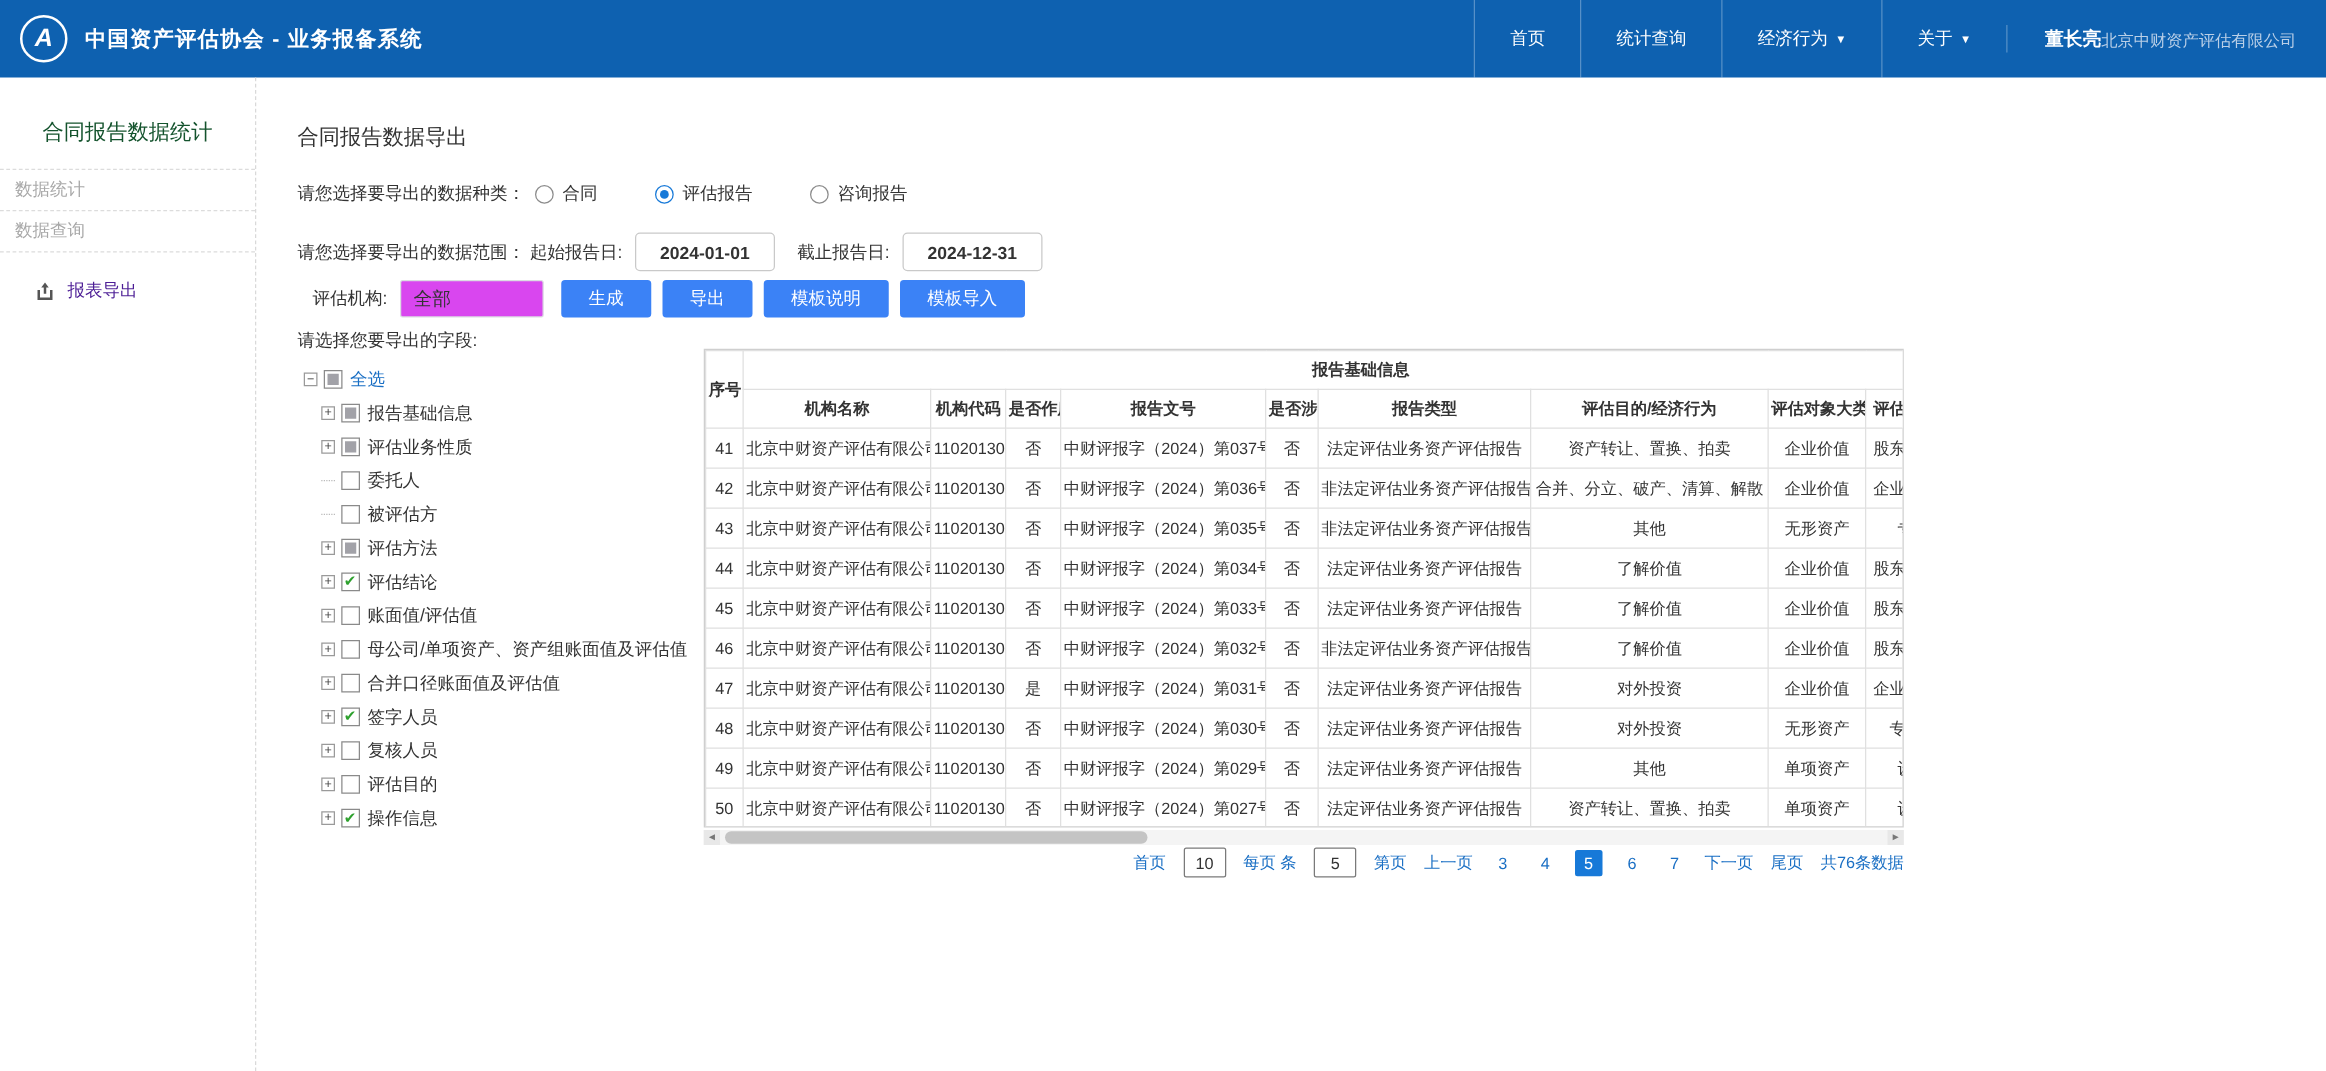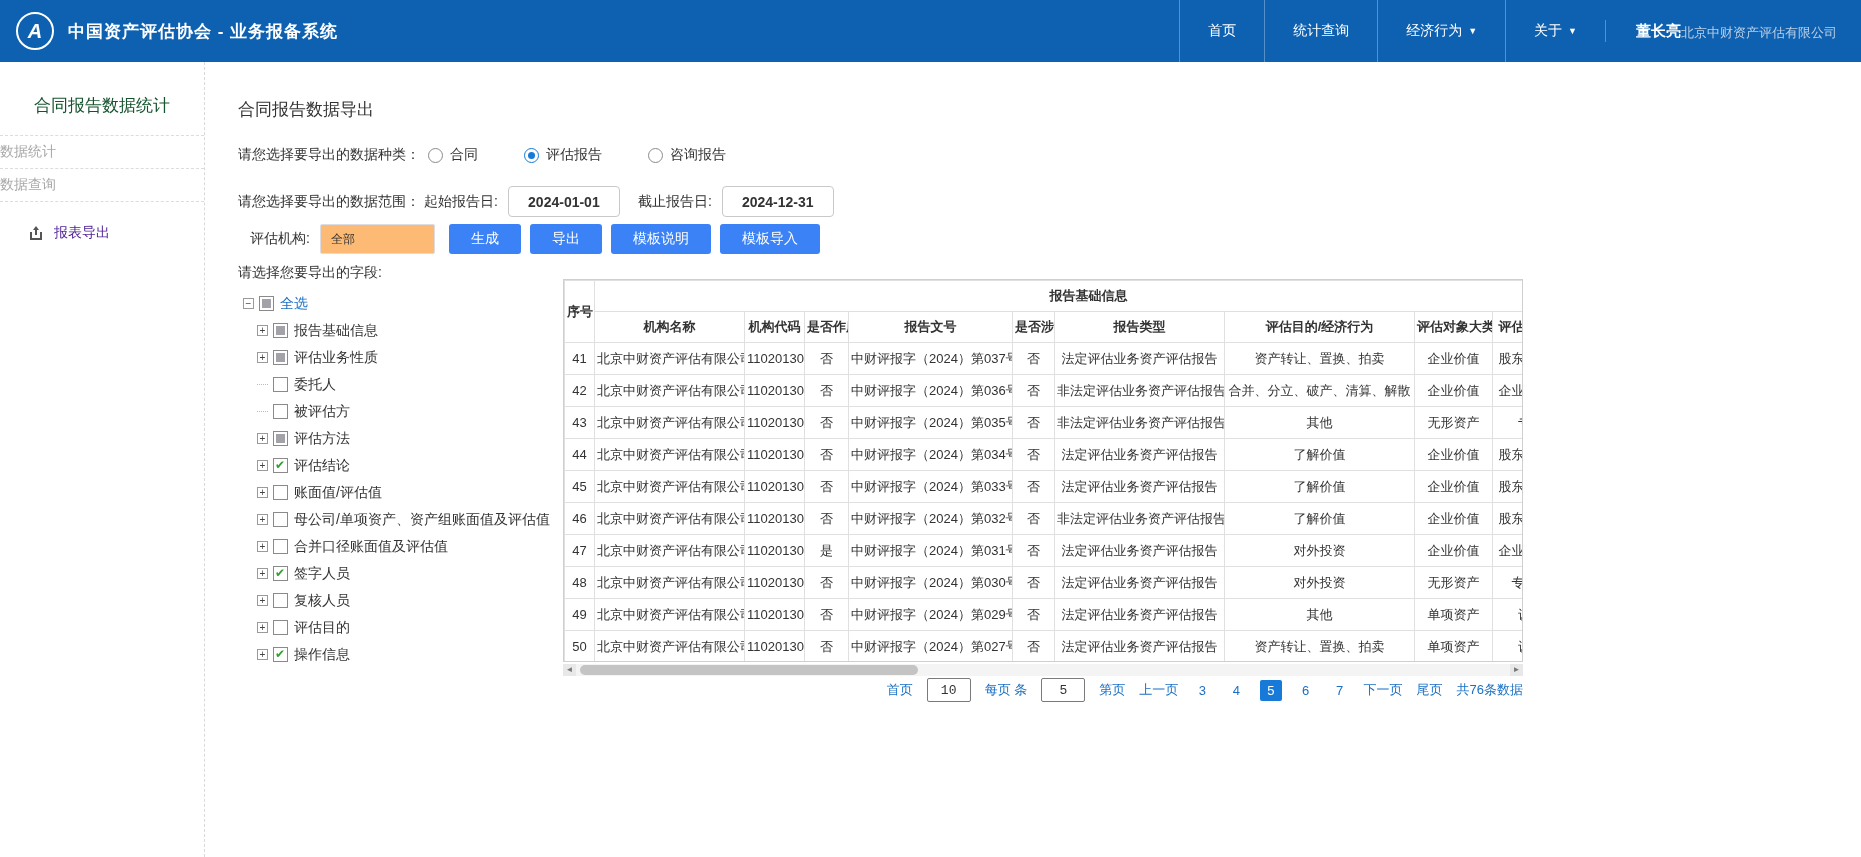--- a/index.html
+++ b/index.html
@@ -14,41 +14,41 @@
   .top-nav { margin-left:auto; display:flex; height:62px; align-items:stretch; }
   .nav-item { display:flex; align-items:center; padding:0 28px; font-size:14px; cursor:pointer; border-left:1px solid rgba(255,255,255,.30); white-space:nowrap; }
   .nav-item .caret { font-size:9px; margin-left:6px; }
   .user-block { border-left:1px solid rgba(255,255,255,.30); padding:0 24px 0 30px; display:flex; flex-direction:row; justify-content:center; align-items:center; min-width:230px; }
   .user-name { font-size:15px; font-weight:bold; }
   .user-org { font-size:13px; color:#b9cfe7; margin-top:4px; }
 
   
   .sidebar { position:absolute; left:0; top:62px; width:205px; height:795px; border-right:1px dashed #d9d9d9; }
   .sidebar-title { text-align:center; font-size:17px; color:#14532d; padding:32px 0 18px 0; }
-  .side-item { font-size:14px; color:#a8a8a8; padding:7px 0; border-top:1px dashed #dcdcdc; cursor:pointer; }
+  .side-item { font-size:14px; color:#a8a8a8; padding:7px 12px; border-top:1px dashed #dcdcdc; cursor:pointer; }
   .side-item:last-of-type { border-bottom:1px dashed #dcdcdc; }
   .side-export { margin-top:22px; padding-left:28px; font-size:14px; color:#4c1d95; display:flex; align-items:center; gap:10px; cursor:pointer; }
   .export-glyph { width:16px; height:16px; position:relative; display:inline-block; }
   .export-glyph svg { display:block; }
 
   
   .abs { position:absolute; }
   .page-title { font-size:17px; color:#333; }
   .prompt { font-size:14px; color:#333; }
   .row-line { display:flex; align-items:center; font-size:14px; color:#333; }
 
   
   .radio-opt { display:flex; align-items:center; margin-right:46px; cursor:pointer; }
   .radio-dot { width:15px; height:15px; border:1px solid #8b8b8b; border-radius:50%; margin-right:7px; background:#fff; position:relative; }
   .radio-dot.sel { border-color:#1779d8; }
   .radio-dot.sel::after { content:""; position:absolute; left:3px; top:3px; width:7px; height:7px; border-radius:50%; background:#1779d8; }
 
   
   .date-input { width:112px; height:31px; border:1px solid #c9c9c9; border-radius:4px; font-size:14px; color:#333; text-align:center; margin:0 10px; background:#fff; font-family:inherit;font-weight:bold; }
-  .org-input { width:115px; height:30px; border:1px solid #dcdce2; background:#fdba74; border-radius:2px; font-size:12px; color:#333; padding-left:10px; margin:0 14px 0 10px; font-family:inherit; }
+  .org-input { width:115px; height:30px; border:1px solid #dcdce2; background:#d946ef; border-radius:2px; font-size:15px; color:#333; padding-left:10px; margin:0 14px 0 10px; font-family:inherit; }
   .btn { height:30px; border:none; border-radius:3px; background:#3b82f6; color:#fff; font-size:14px; padding:0 22px; margin-right:9px; cursor:pointer; font-family:inherit; }
 
   
   .tree { font-size:14px; color:#333; }
   .tree-row { height:27px; display:flex; align-items:center; }
   .exp { width:11px; height:11px; border:1px solid #9a9a9a; background:#fff; font-size:10px; line-height:9px; text-align:center; color:#444; margin-right:5px; flex:none; cursor:pointer; }
   .stubdots { width:11px; border-bottom:1px dotted #bbb; height:1px; margin-right:5px; flex:none; }
   .cb { width:15px; height:15px; border:1px solid #8a8a8a; background:#fff; margin-right:6px; flex:none; position:relative; cursor:pointer; }
   .cb.indet::after { content:""; position:absolute; left:2px; top:2px; right:2px; bottom:2px; background:#a2a2a8; }
   .cb.checked::after { content:"✔"; position:absolute; left:1px; top:-1px; font-size:12px; color:#2ea12e; }
@@ -62,21 +62,21 @@
   table.data th { font-weight:bold; height:31px; background:#fff; }
   table.data td { height:32px; }
   .hscroll { position:absolute; left:563px; top:664px; width:960px; height:12px; background:#f4f4f4; display:flex; align-items:center; }
   .hs-arrow { width:13px; height:12px; background:#e8e8e8; color:#777; font-size:8px; line-height:12px; text-align:center; flex:none; cursor:pointer; }
   .hs-track { flex:1; position:relative; height:12px; }
   .hs-thumb { position:absolute; left:4px; top:1px; width:338px; height:10px; background:#c4c4c4; border-radius:5px; cursor:pointer; }
 
   
   .pagination { position:absolute; top:678px; right:338px; display:flex; align-items:center; font-size:13px; color:#1a6fc4; gap:14px; }
   .pg-link { cursor:pointer; white-space:nowrap; }
-  .pg-input { width:44px; height:24px; border:1px solid #7a7a7a; border-radius:2px; text-align:center; font-size:13px; color:#333; font-family:Liberation Mono, monospace; }
+  .pg-input { width:34px; height:24px; border:1px solid #7a7a7a; border-radius:2px; text-align:center; font-size:13px; color:#333; font-family:Liberation Sans, sans-serif; }
   .pg-pages { display:flex; align-items:center; gap:14px; }
   .pg-num { cursor:pointer; min-width:20px; text-align:center; }
   .pg-num.active { background:#1779d8; color:#fff; padding:3px 7px; border-radius:2px; }
   .pg-total { white-space:nowrap; }
 </style>
 </head>
 <body>
 
 <div id="page">
 

